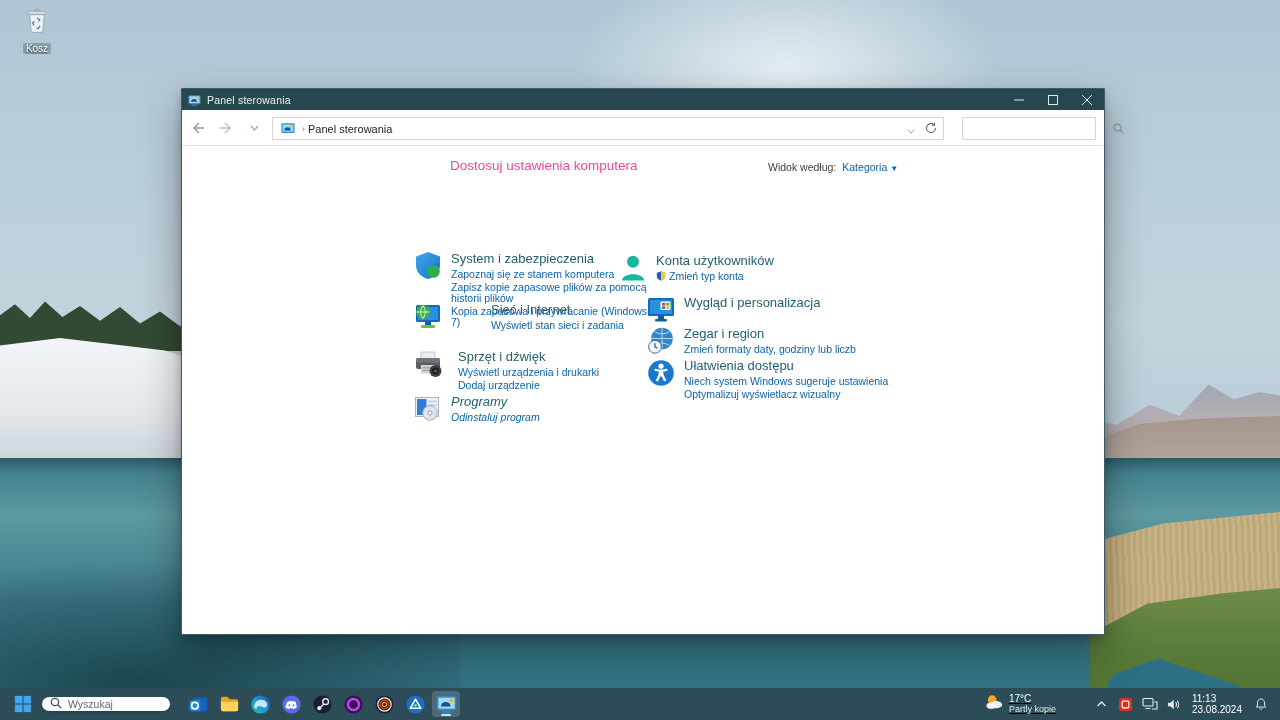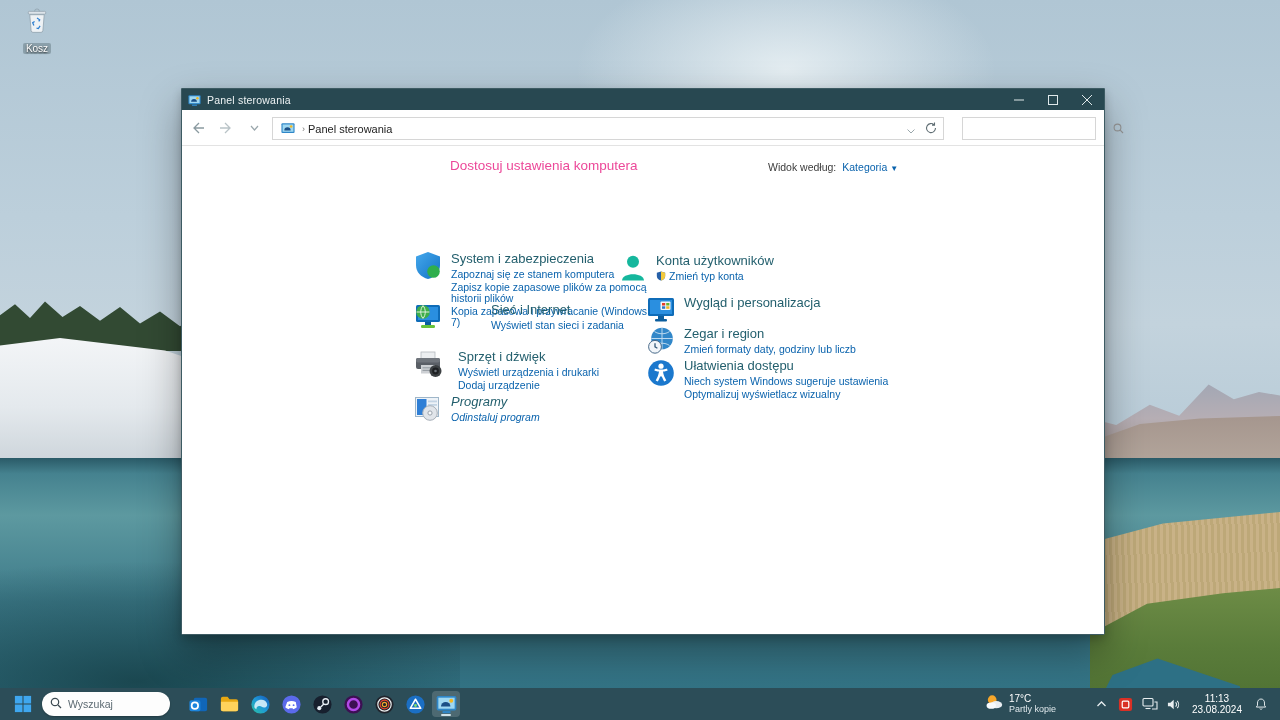--- a/index.html
+++ b/index.html
@@ -85,39 +85,39 @@
     text-decoration:none; margin-bottom:2px; cursor:pointer; }
   .cat-link { display:block; font-size:10.5px; line-height:11.5px; color:#0a63ad;
     text-decoration:none; margin-bottom:1px; cursor:pointer; }
   .uac { display:inline-block; width:10px; height:10px; vertical-align:-1px; margin-right:3px; }
 
   
   .taskbar { position:absolute; left:0; bottom:0; width:1280px; height:32px; background:#2c4d58;
     display:flex; align-items:center; }
   .tb-start { width:26px; height:26px; margin-left:10px; border-radius:4px;
     display:flex; align-items:center; justify-content:center; }
-  .tb-search { margin-left:6px; width:128px; height:24px; border-radius:12px; background:#fdfdfd;
+  .tb-search { margin-left:6px; width:128px; height:14px; border-radius:12px; background:#fdfdfd;
     display:flex; align-items:center; padding:0 8px; box-shadow:0 1px 2px rgba(0,0,0,.25); }
   .tb-search span.ph { font-size:10.5px; color:#5c6a72; margin-left:6px; }
   .tb-apps { display:flex; align-items:center; margin-left:14px; gap:3px; height:100%; }
   .tb-app { position:relative; width:28px; height:26px; border-radius:4px;
     display:flex; align-items:center; justify-content:center; }
   .tb-app svg { width:21px; height:21px; display:block; }
   .tb-app.active { background:rgba(255,255,255,.16); }
   .tb-app.active::after { content:""; position:absolute; bottom:1px; left:50%; transform:translateX(-50%);
     width:10px; height:2.5px; border-radius:2px; background:#cfe3ea; }
 
   .tb-tray { margin-left:auto; display:flex; align-items:center; height:100%; }
-  .tray-weather { display:flex; align-items:center; gap:5px; padding:0 8px; height:100%; }
+  .tray-weather { display:flex; align-items:center; gap:5px; padding:0 8px; height:100%;text-decoration:underline; }
   .tray-weather .wx-txt { display:flex; flex-direction:column; line-height:10.5px; }
   .wx-temp { font-size:10px; color:#fff; }
   .wx-cond { font-size:9px; color:#dfe8ec; }
   .tray-gap { width:26px; }
   .tray-btn { width:22px; height:26px; border-radius:4px; display:flex; align-items:center; justify-content:center; margin:0 1px; }
-  .tray-clock { display:flex; flex-direction:column; align-items:center; line-height:11px;
+  .tray-clock { display:flex; flex-direction:column; align-items:flex-start; line-height:11px;
     padding:0 6px; height:100%; justify-content:center; }
   .tray-clock span { font-size:10px; color:#fff; }
   .tray-bell { width:26px; height:26px; margin-right:6px; border-radius:4px;
     display:flex; align-items:center; justify-content:center; }
 </style>
 </head>
 <body>
 
 <div class="stage">
 

